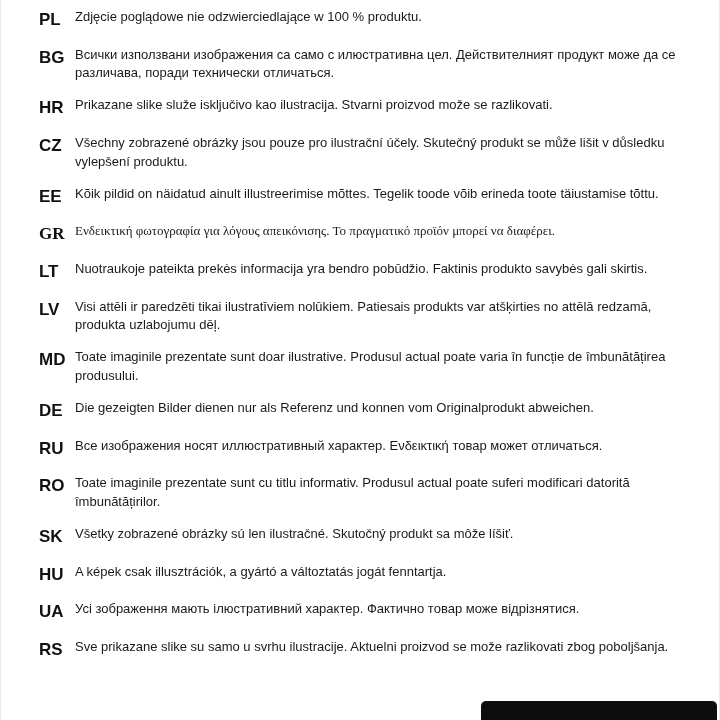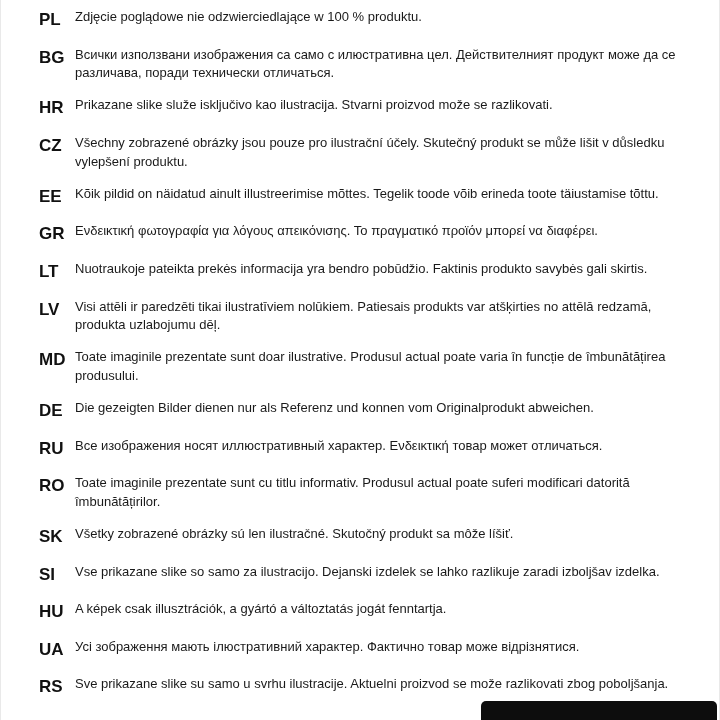--- a/index.html
+++ b/index.html
@@ -19,20 +19,21 @@
     padding: 8px 30px 0 38px;
     overflow: hidden;
     color: #1a1a1a;
   }
   .row {
     display: flex;
     align-items: flex-start;
     margin-bottom: 13px;
   }
   .row.gap-before {
+    font-family: Liberation Serif, serif;
   }
   .code {
     flex: 0 0 36px;
     font-weight: bold;
     font-size: 17px;
     line-height: 1.45;
     color: #111111;
   }
   .text {
     flex: 1 1 auto;
@@ -115,24 +116,20 @@
   <div class="row">
     <span class="code">RO</span>
     <span class="text">Toate imaginile prezentate sunt cu titlu informativ. Produsul actual poate suferi modificari datorită îmbunătățirilor.</span>
   </div>
 
   <div class="row">
     <span class="code">SK</span>
     <span class="text">Všetky zobrazené obrázky sú len ilustračné. Skutočný produkt sa môže líšiť.</span>
   </div>
 
-  <div class="row">
-    <span class="code">SI</span>
-    <span class="text">Vse prikazane slike so samo za ilustracijo. Dejanski izdelek se lahko razlikuje zaradi izboljšav izdelka.</span>
-  </div>
 
   <div class="row">
     <span class="code">HU</span>
     <span class="text">A képek csak illusztrációk, a gyártó a változtatás jogát fenntartja.</span>
   </div>
 
   <div class="row">
     <span class="code">UA</span>
     <span class="text">Усі зображення мають ілюстративний характер. Фактично товар може відрізнятися.</span>
   </div>

